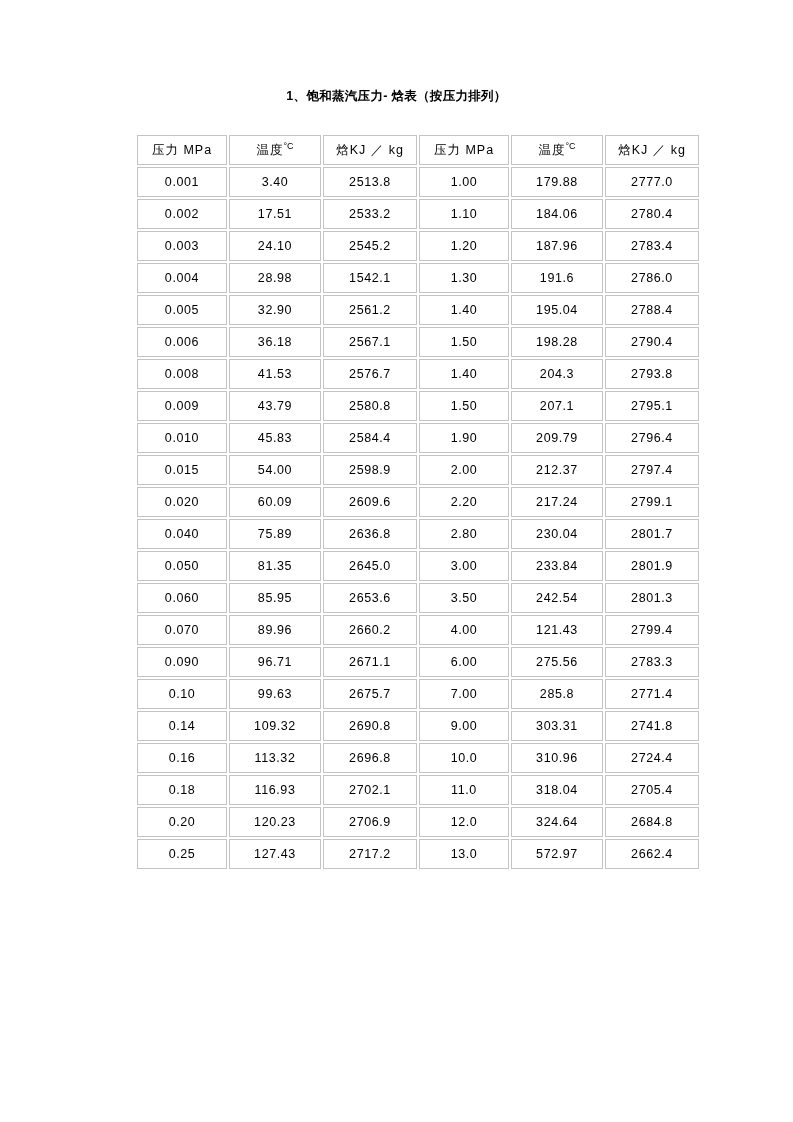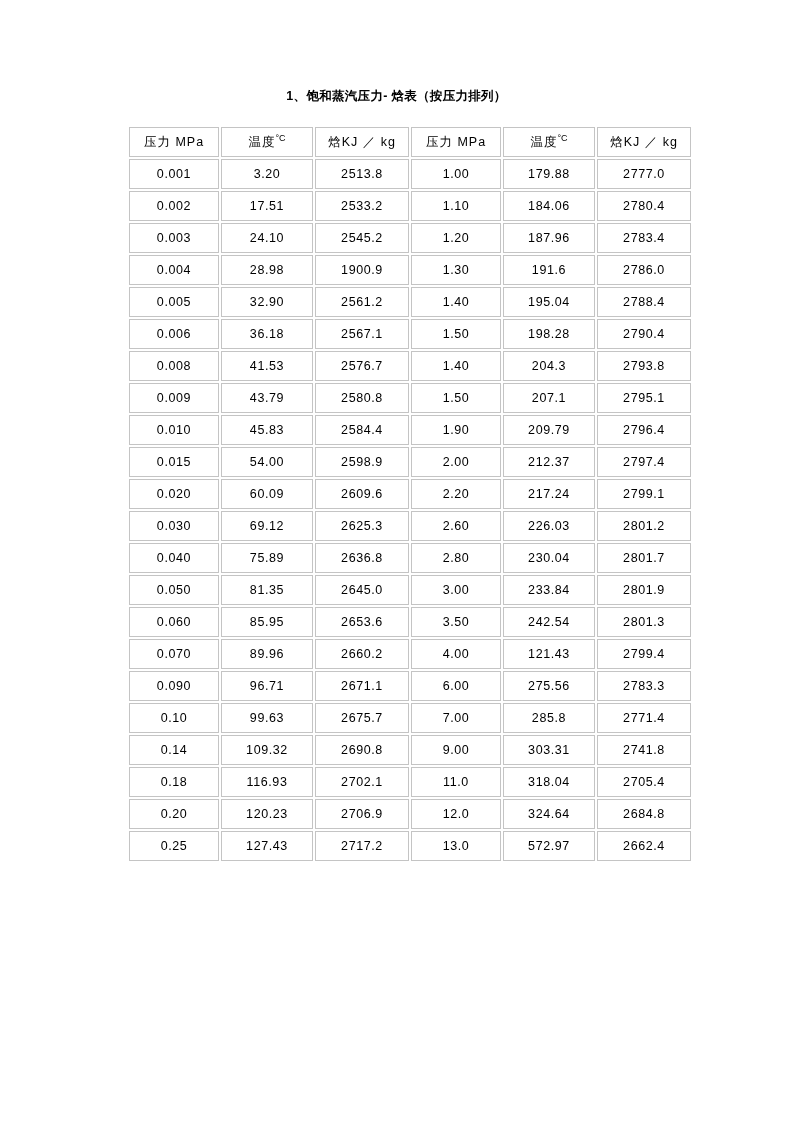--- a/index.html
+++ b/index.html
@@ -36,21 +36,21 @@
     position: absolute;
     top: 117px;
     left: 119px;
     width: 557px;
   }
   table.steam {
     border-collapse: separate;
     border-spacing: 2px;
     width: 557px;
     table-layout: fixed;
-    margin: 8px;
+    margin: 16px;
   }
   table.steam td,
   table.steam th {
     border: 1px solid #c4c4c4;
     height: 28px;
     padding: 0 2px;
     text-align: center;
     vertical-align: middle;
     font-size: 12.5px;
     font-weight: normal;
@@ -106,21 +106,21 @@
             <span class="hdr-cjk">温度</span><span class="deg">°C</span>
           </th>
           <th>
             <span class="hdr-cjk">焓KJ ／ kg</span>
           </th>
         </tr>
       </thead>
       <tbody id="steam-body">
           <tr>
             <td>0.001</td>
-            <td>3.20</td>
+            <td>3.40</td>
             <td>2513.8</td>
             <td>1.00</td>
             <td>179.88</td>
             <td>2777.0</td>
           </tr>
           <tr>
             <td>0.002</td>
             <td>17.51</td>
             <td>2533.2</td>
             <td>1.10</td>
@@ -131,21 +131,21 @@
             <td>0.003</td>
             <td>24.10</td>
             <td>2545.2</td>
             <td>1.20</td>
             <td>187.96</td>
             <td>2783.4</td>
           </tr>
           <tr>
             <td>0.004</td>
             <td>28.98</td>
-            <td>1900.9</td>
+            <td>1542.1</td>
             <td>1.30</td>
             <td>191.6</td>
             <td>2786.0</td>
           </tr>
           <tr>
             <td>0.005</td>
             <td>32.90</td>
             <td>2561.2</td>
             <td>1.40</td>
             <td>195.04</td>
@@ -193,28 +193,20 @@
           </tr>
           <tr>
             <td>0.020</td>
             <td>60.09</td>
             <td>2609.6</td>
             <td>2.20</td>
             <td>217.24</td>
             <td>2799.1</td>
           </tr>
           <tr>
-            <td>0.030</td>
-            <td>69.12</td>
-            <td>2625.3</td>
-            <td>2.60</td>
-            <td>226.03</td>
-            <td>2801.2</td>
-          </tr>
-          <tr>
             <td>0.040</td>
             <td>75.89</td>
             <td>2636.8</td>
             <td>2.80</td>
             <td>230.04</td>
             <td>2801.7</td>
           </tr>
           <tr>
             <td>0.050</td>
             <td>81.35</td>
@@ -257,20 +249,28 @@
           </tr>
           <tr>
             <td>0.14</td>
             <td>109.32</td>
             <td>2690.8</td>
             <td>9.00</td>
             <td>303.31</td>
             <td>2741.8</td>
           </tr>
           <tr>
+            <td>0.16</td>
+            <td>113.32</td>
+            <td>2696.8</td>
+            <td>10.0</td>
+            <td>310.96</td>
+            <td>2724.4</td>
+          </tr>
+          <tr>
             <td>0.18</td>
             <td>116.93</td>
             <td>2702.1</td>
             <td>11.0</td>
             <td>318.04</td>
             <td>2705.4</td>
           </tr>
           <tr>
             <td>0.20</td>
             <td>120.23</td>

